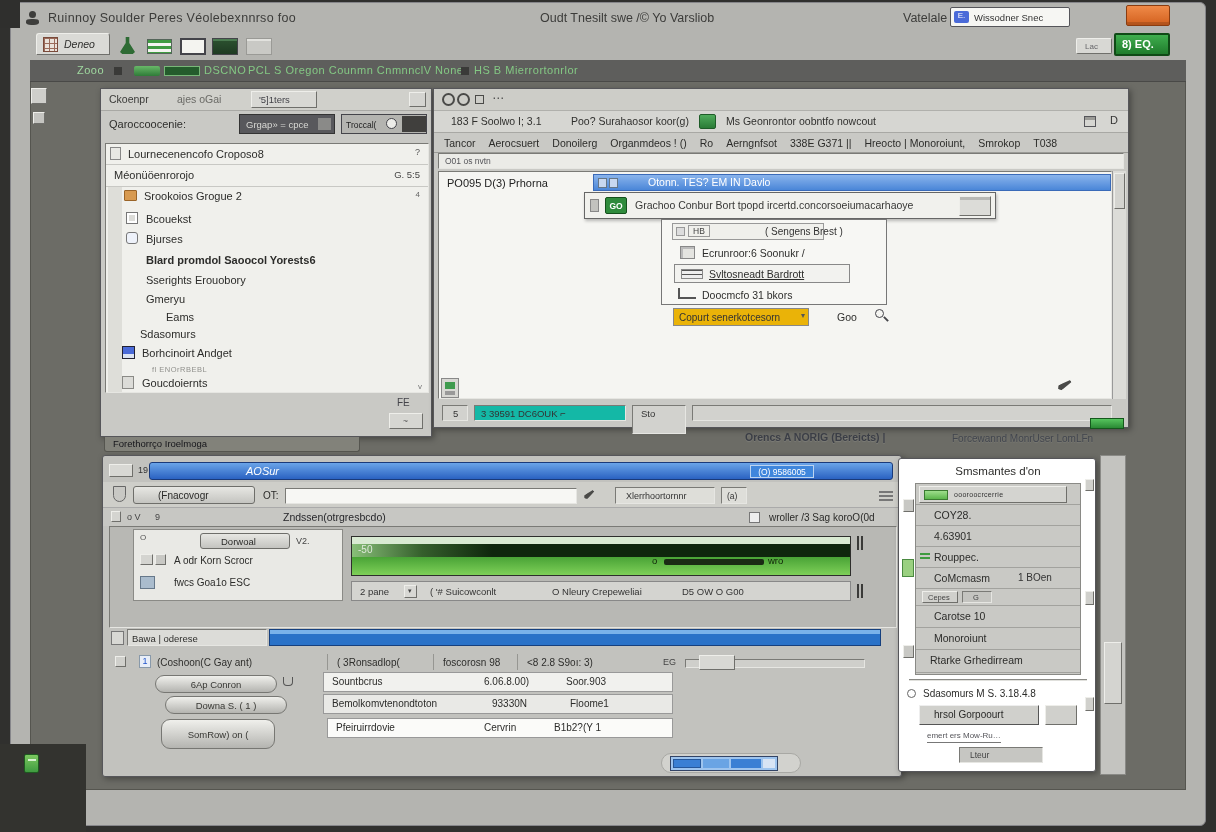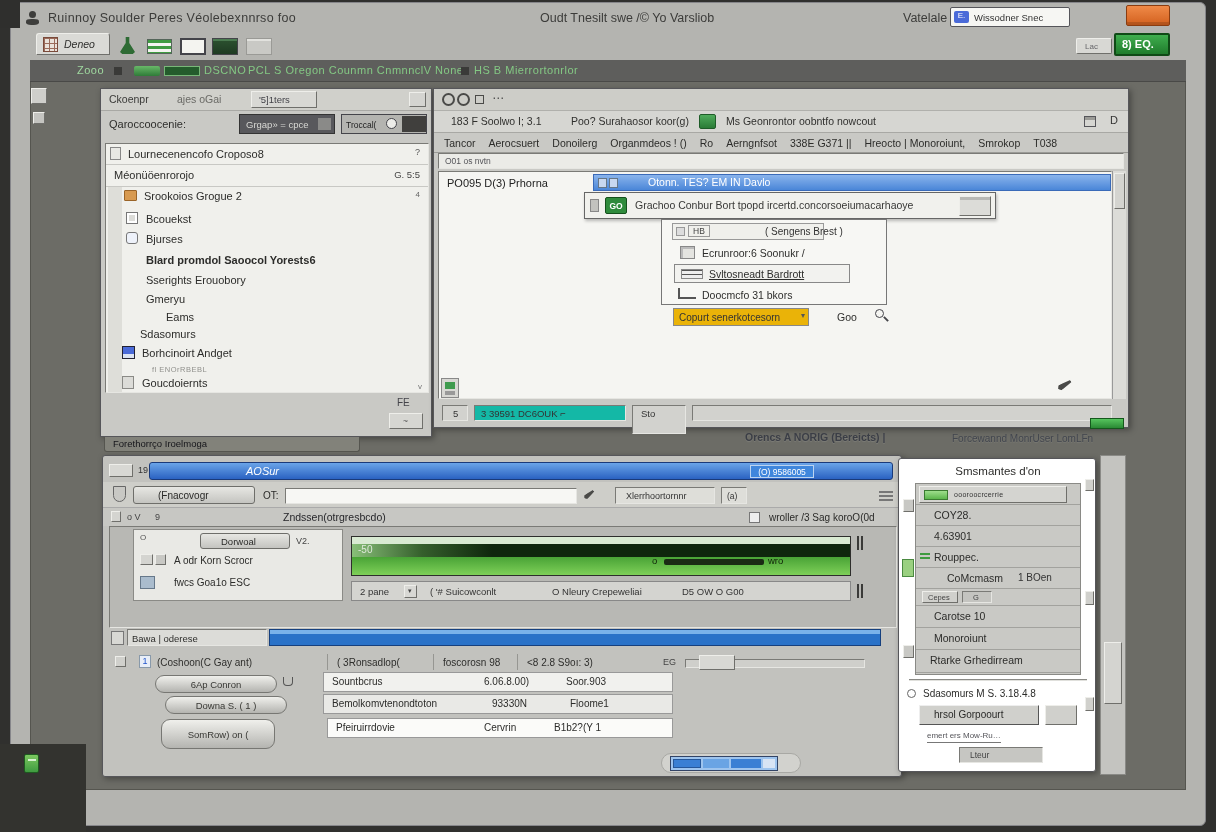--- a/index.html
+++ b/index.html
@@ -392,21 +392,21 @@
       </div>
       <div class="abs" style="left:0;top:20px;width:164px;height:1px;background:#a2a29e;"></div>
       <div class="t f105" style="left:18px;top:25px;">COY28.</div>
       <div class="abs" style="left:0;top:41px;width:164px;height:1px;background:#a2a29e;"></div>
       <div class="t f105" style="left:18px;top:46px;">4.63901</div>
       <div class="abs" style="left:0;top:62px;width:164px;height:1px;background:#a2a29e;"></div>
       <div class="abs" style="left:4px;top:69px;width:10px;height:2px;background:#3f9b40;"></div>
       <div class="abs" style="left:4px;top:73px;width:10px;height:2px;background:#3f9b40;"></div>
       <div class="t f105" style="left:18px;top:67px;">Rouppec.</div>
       <div class="abs" style="left:0;top:83px;width:164px;height:1px;background:#a2a29e;"></div>
-      <div class="t f105" style="left:18px;top:88px;margin-left:13px;">CoMcmasm</div>
+      <div class="t f105" style="left:18px;top:88px;">CoMcmasm</div>
       <div class="t f10" style="left:102px;top:88px;color:#333;">1 BOen</div>
       <div class="abs" style="left:0;top:104px;width:164px;height:1px;background:#a2a29e;"></div>
       <div class="abs bev-out" style="left:6px;top:107px;width:36px;height:12px;background:#d0d0cc;">
         <div class="t" style="left:5px;top:1px;font-size:7.5px;color:#444;">Cepes</div>
       </div>
       <div class="abs bev-in" style="left:46px;top:107px;width:30px;height:12px;background:#c4c4c0;">
         <div class="t" style="left:10px;top:1px;font-size:7.5px;color:#444;">G</div>
       </div>
       <div class="abs" style="left:0;top:121px;width:164px;height:1px;background:#a2a29e;"></div>
       <div class="t f105" style="left:18px;top:126px;">Carotse 10</div>

